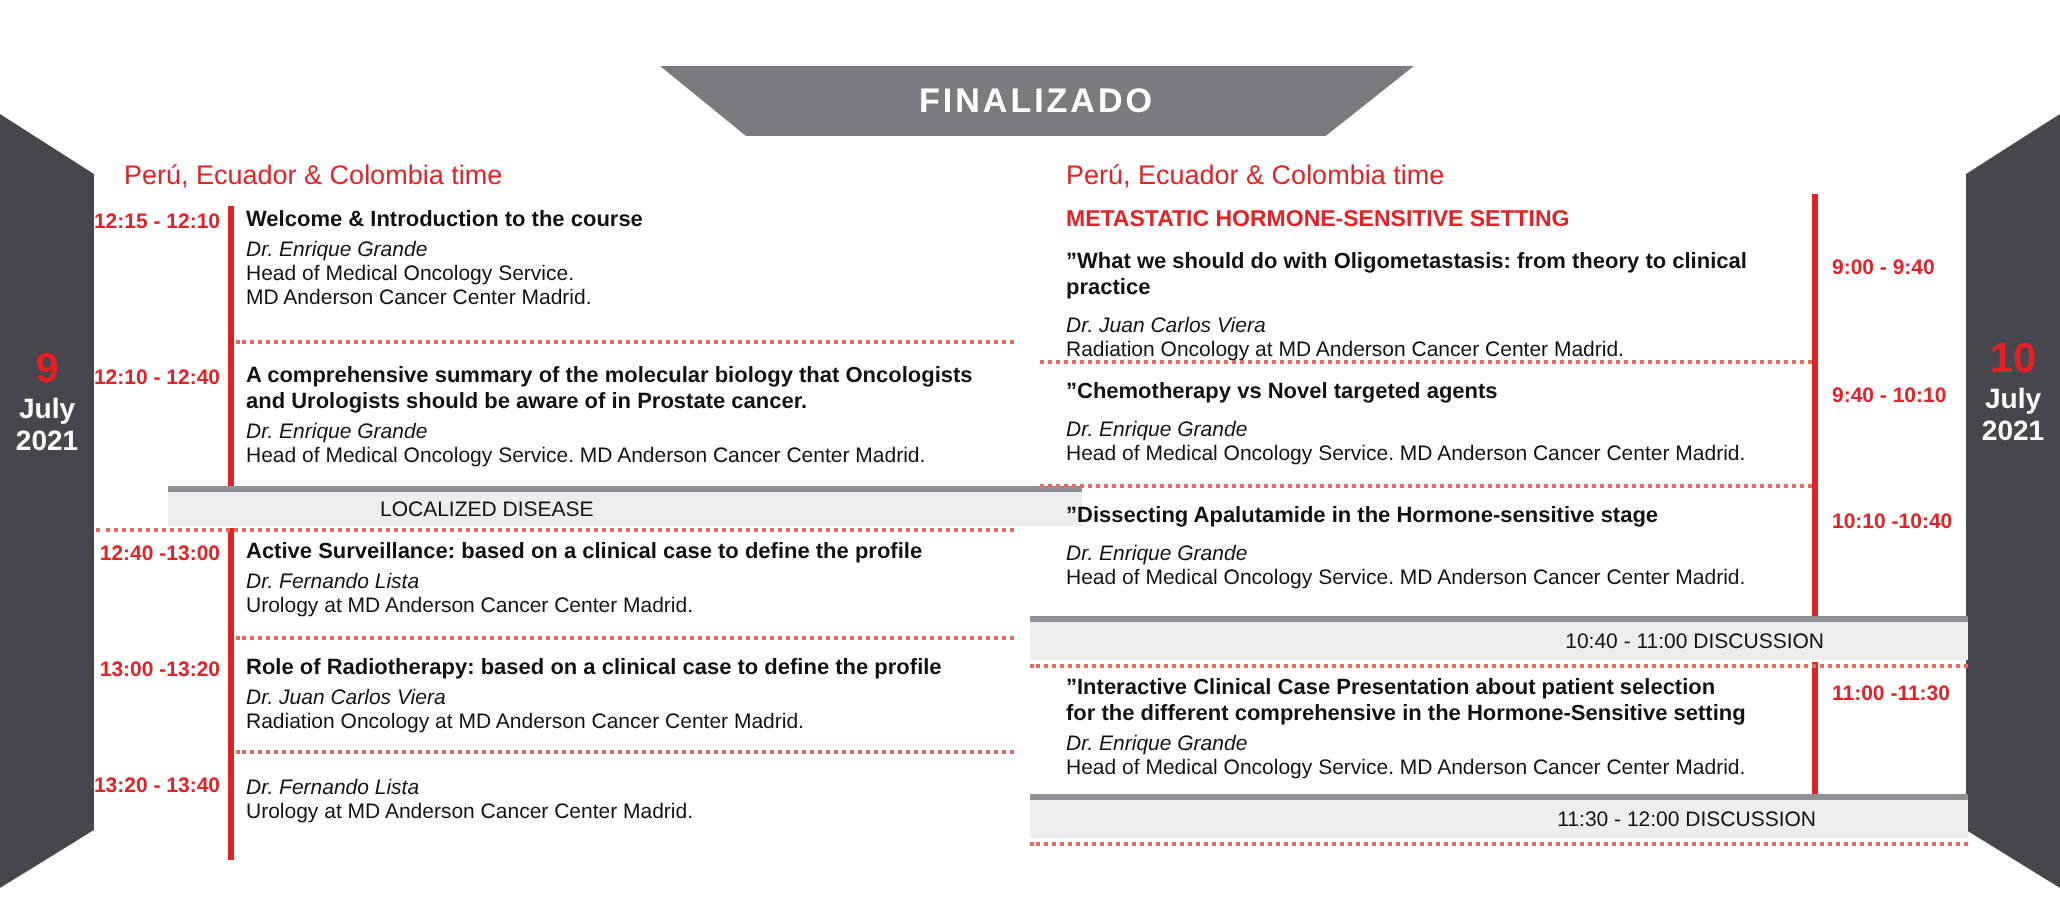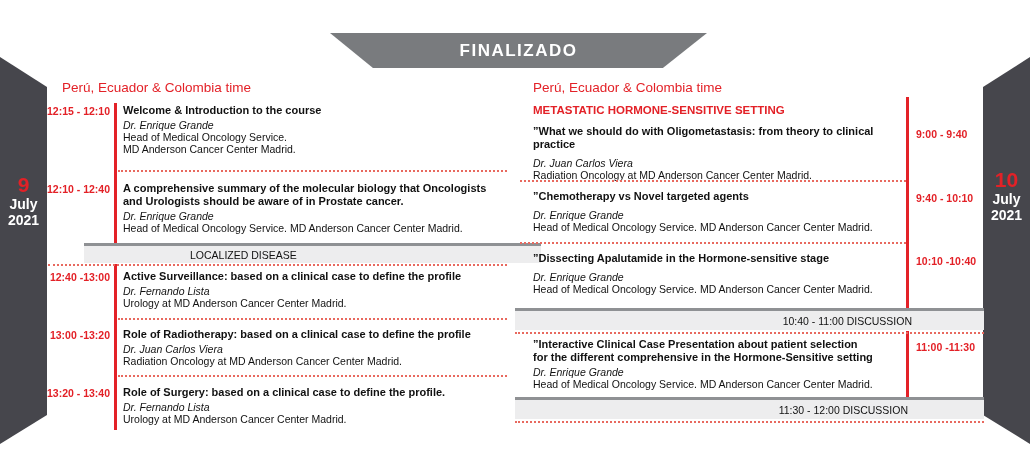--- a/index.html
+++ b/index.html
@@ -113,21 +113,20 @@
   <div class="session" style="left:123px;top:328px;width:385px;">
     <div class="s-title">Role of Radiotherapy: based on a clinical case to define the profile</div>
     <div class="s-speaker">Dr. Juan Carlos Viera</div>
     <div class="s-affil">Radiation Oncology at MD Anderson Cancer Center Madrid.</div>
   </div>
 
   <div class="dotted" style="left:118px;top:375px;width:389px;"></div>
 
   <div class="time tl" style="left:40px;top:387px;width:70px;">13:20 - 13:40</div>
   <div class="session" style="left:123px;top:386px;width:385px;">
-    <div class="s-title">Role of Surgery: based on a clinical case to define the profile.</div>
     <div class="s-speaker">Dr. Fernando Lista</div>
     <div class="s-affil">Urology at MD Anderson Cancer Center Madrid.</div>
   </div>
 
   <div class="right-col">
     <div class="tz-header" style="left:533px;top:80px;">Perú, Ecuador &amp; Colombia time</div>
     <div class="section-header" style="left:533px;top:104px;">METASTATIC HORMONE-SENSITIVE SETTING</div>
 
     <div class="vbar" style="left:906px;top:97px;height:211px;"></div>
     <div class="vbar" style="left:906px;top:331px;height:66px;"></div>

